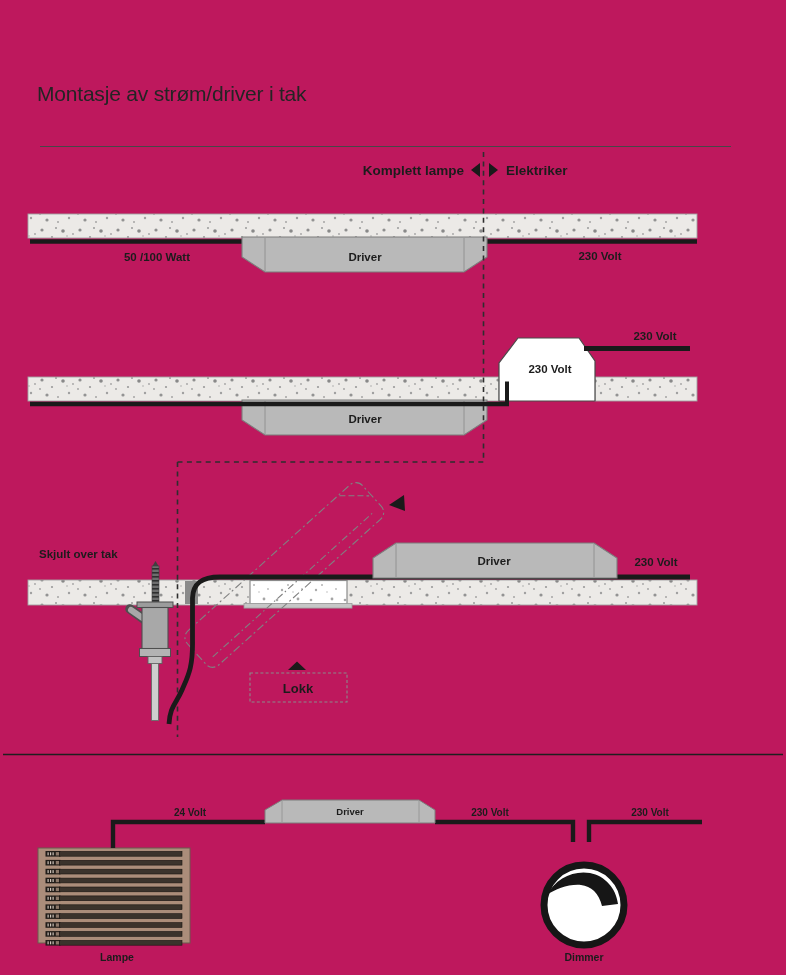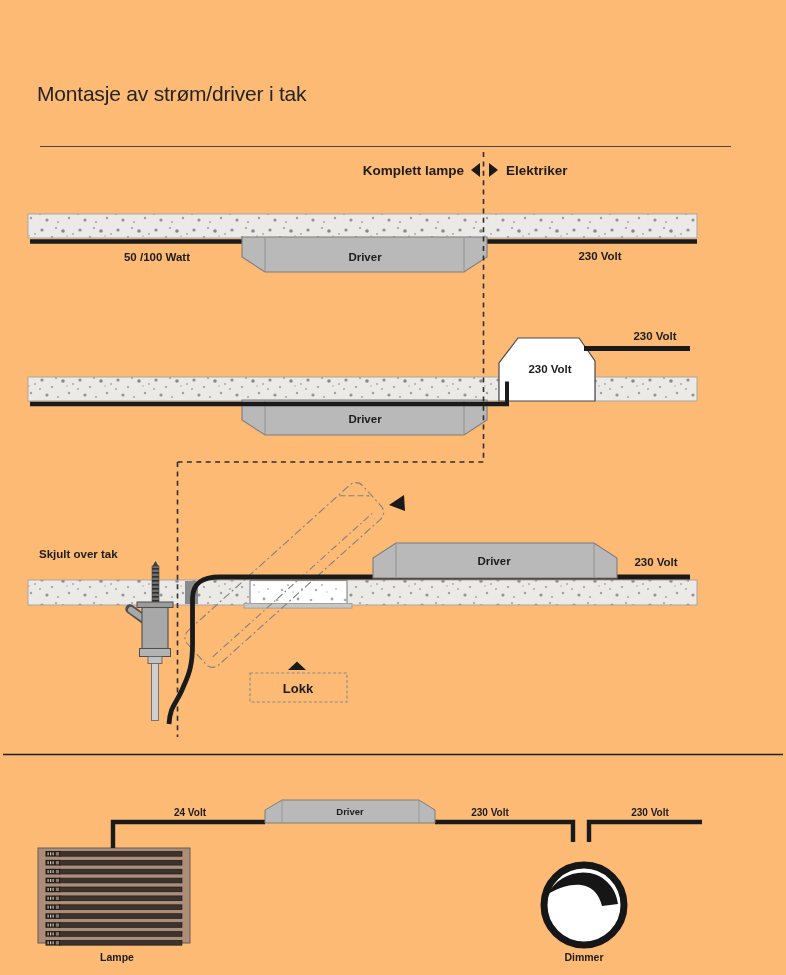--- a/index.html
+++ b/index.html
@@ -1,16 +1,16 @@
 <!DOCTYPE html>
 <html><head>
 <meta charset="utf-8">
 <style>
   html,body{margin:0;padding:0;background:#ffffff;}
-  .page{width:786px;height:975px;position:relative;background:#fdba74;
+  .page{width:786px;height:975px;position:relative;background:#be185d;
         font-family:"Liberation Sans", sans-serif;}
   svg{display:block;}
   text{fill:#1c1c1c;}
   .title-text{font-size:21px;font-weight:400;letter-spacing:-.2px;fill:#242424;}
   .legend-text{font-size:13.5px;font-weight:700;}
   .lbl{font-size:11.5px;font-weight:700;}
   .lbl-sm{font-size:10px;font-weight:700;}
   .lbl-xs{font-size:9.5px;font-weight:700;}
   .lbl-cap{font-size:10.5px;font-weight:700;}
 </style>

